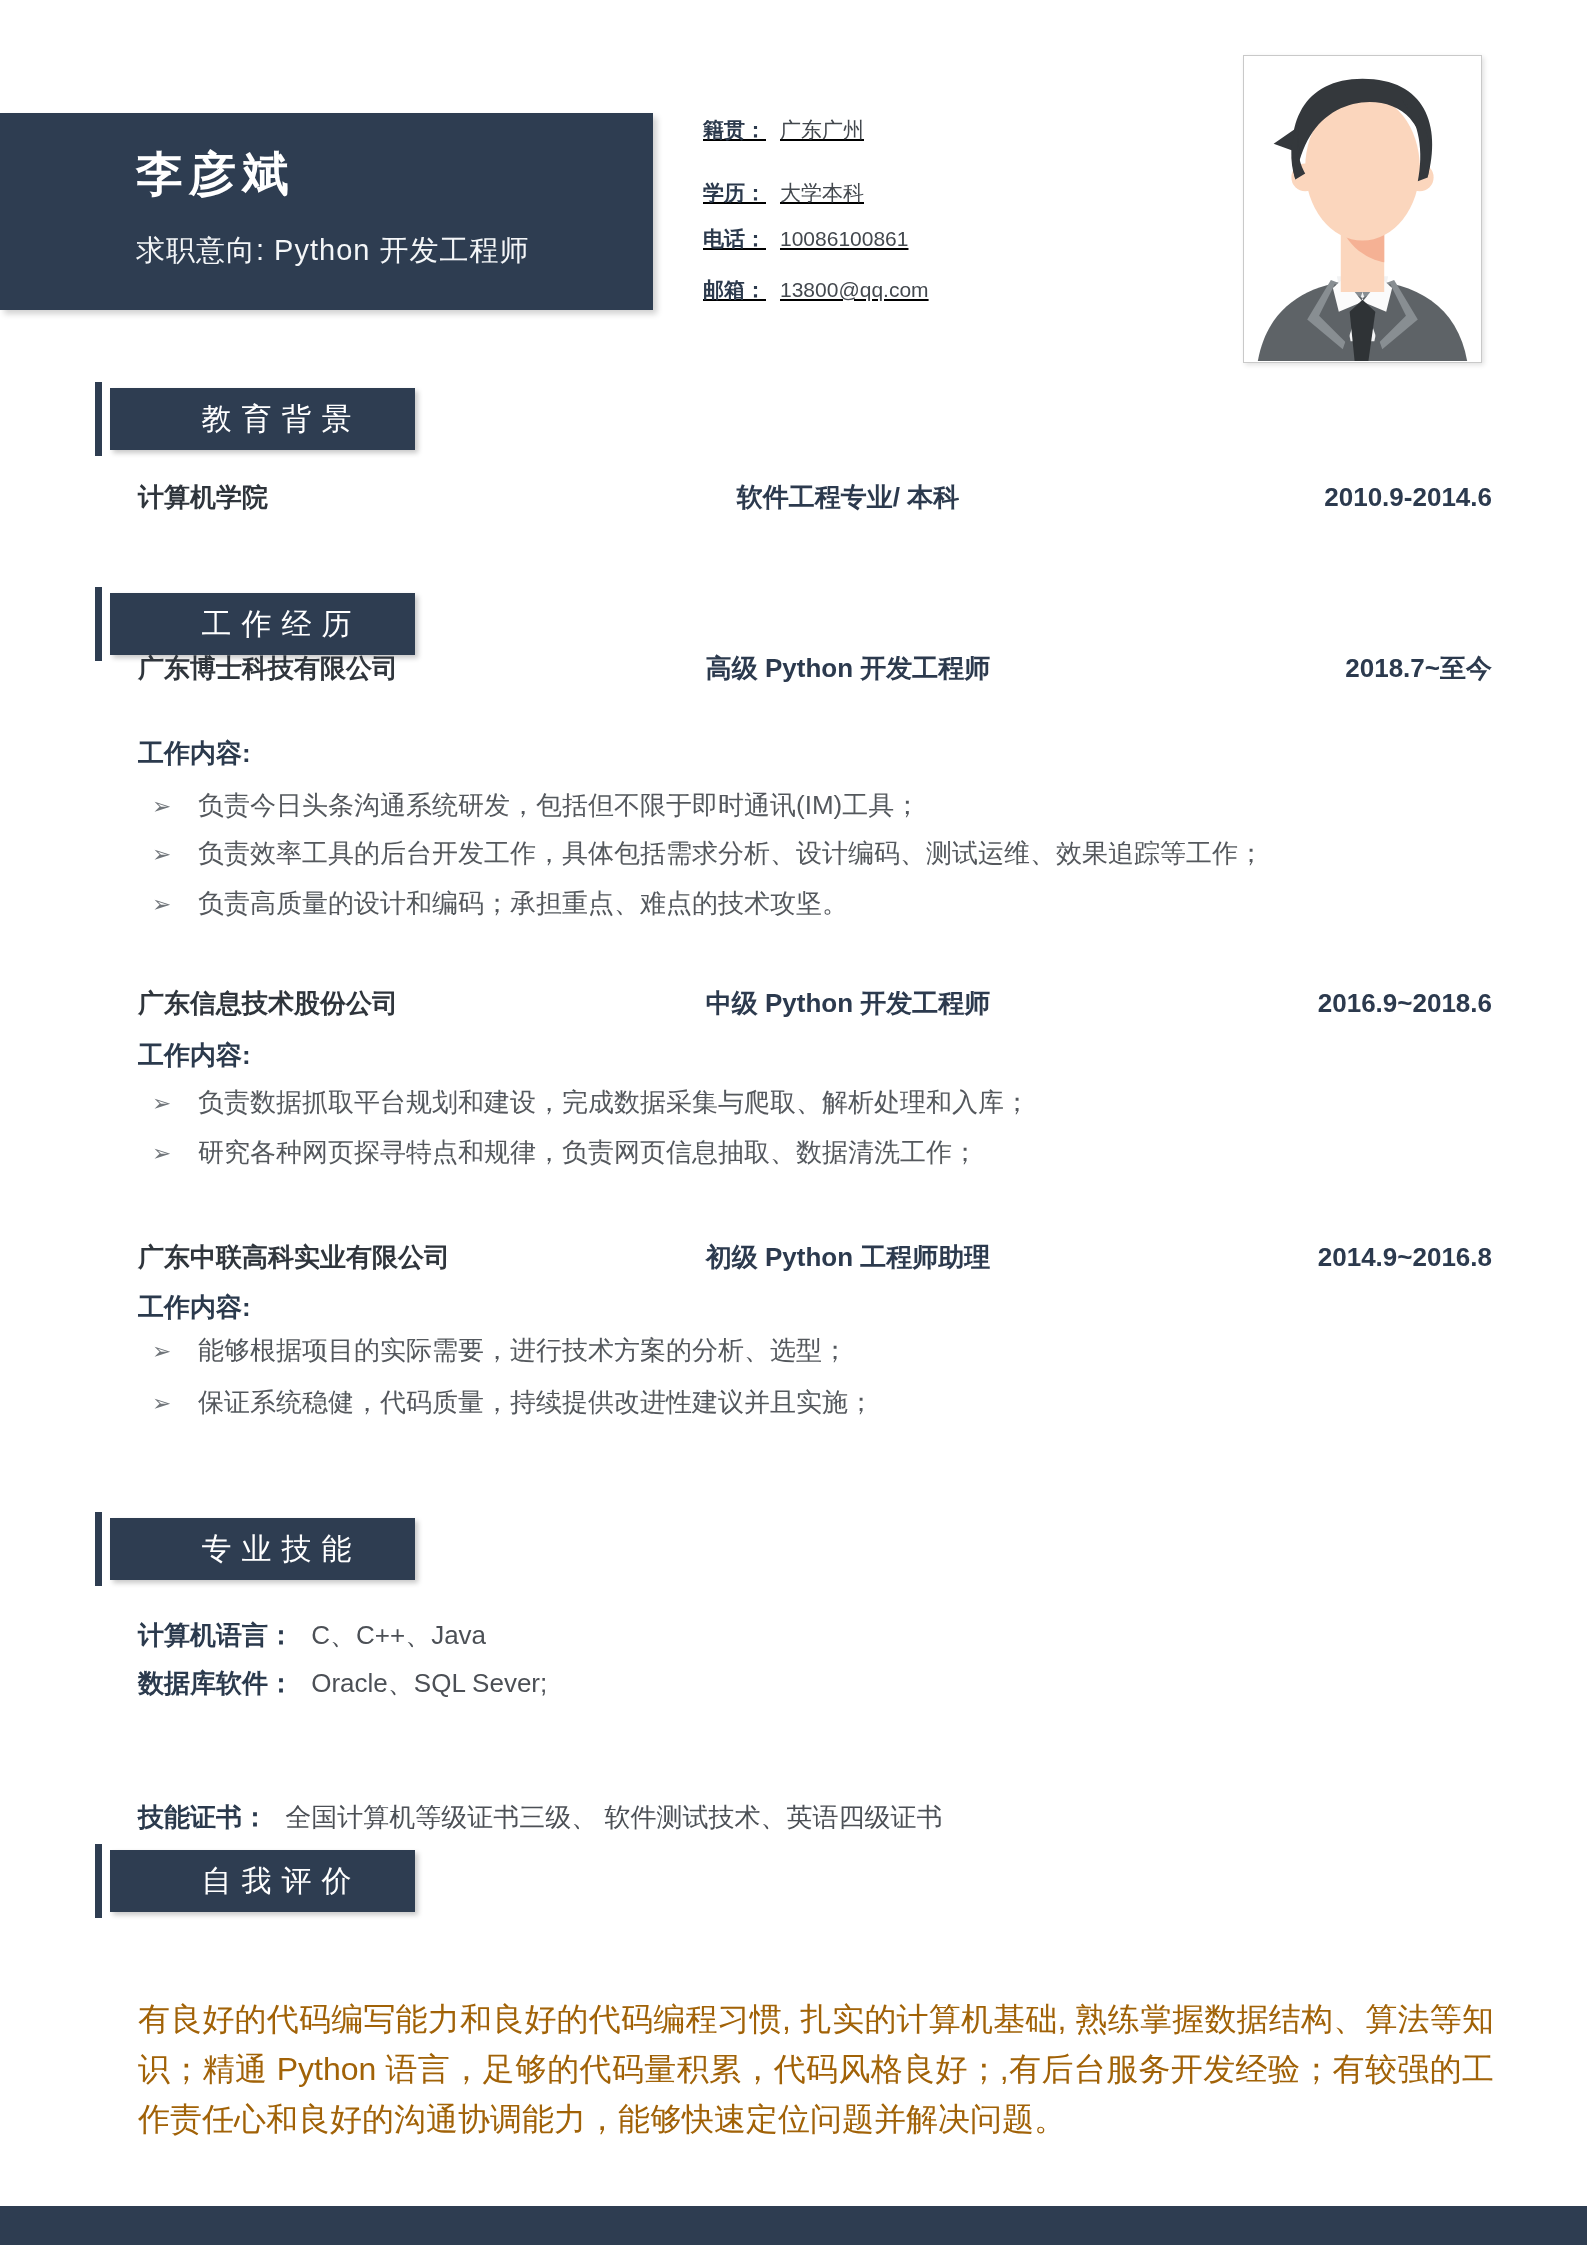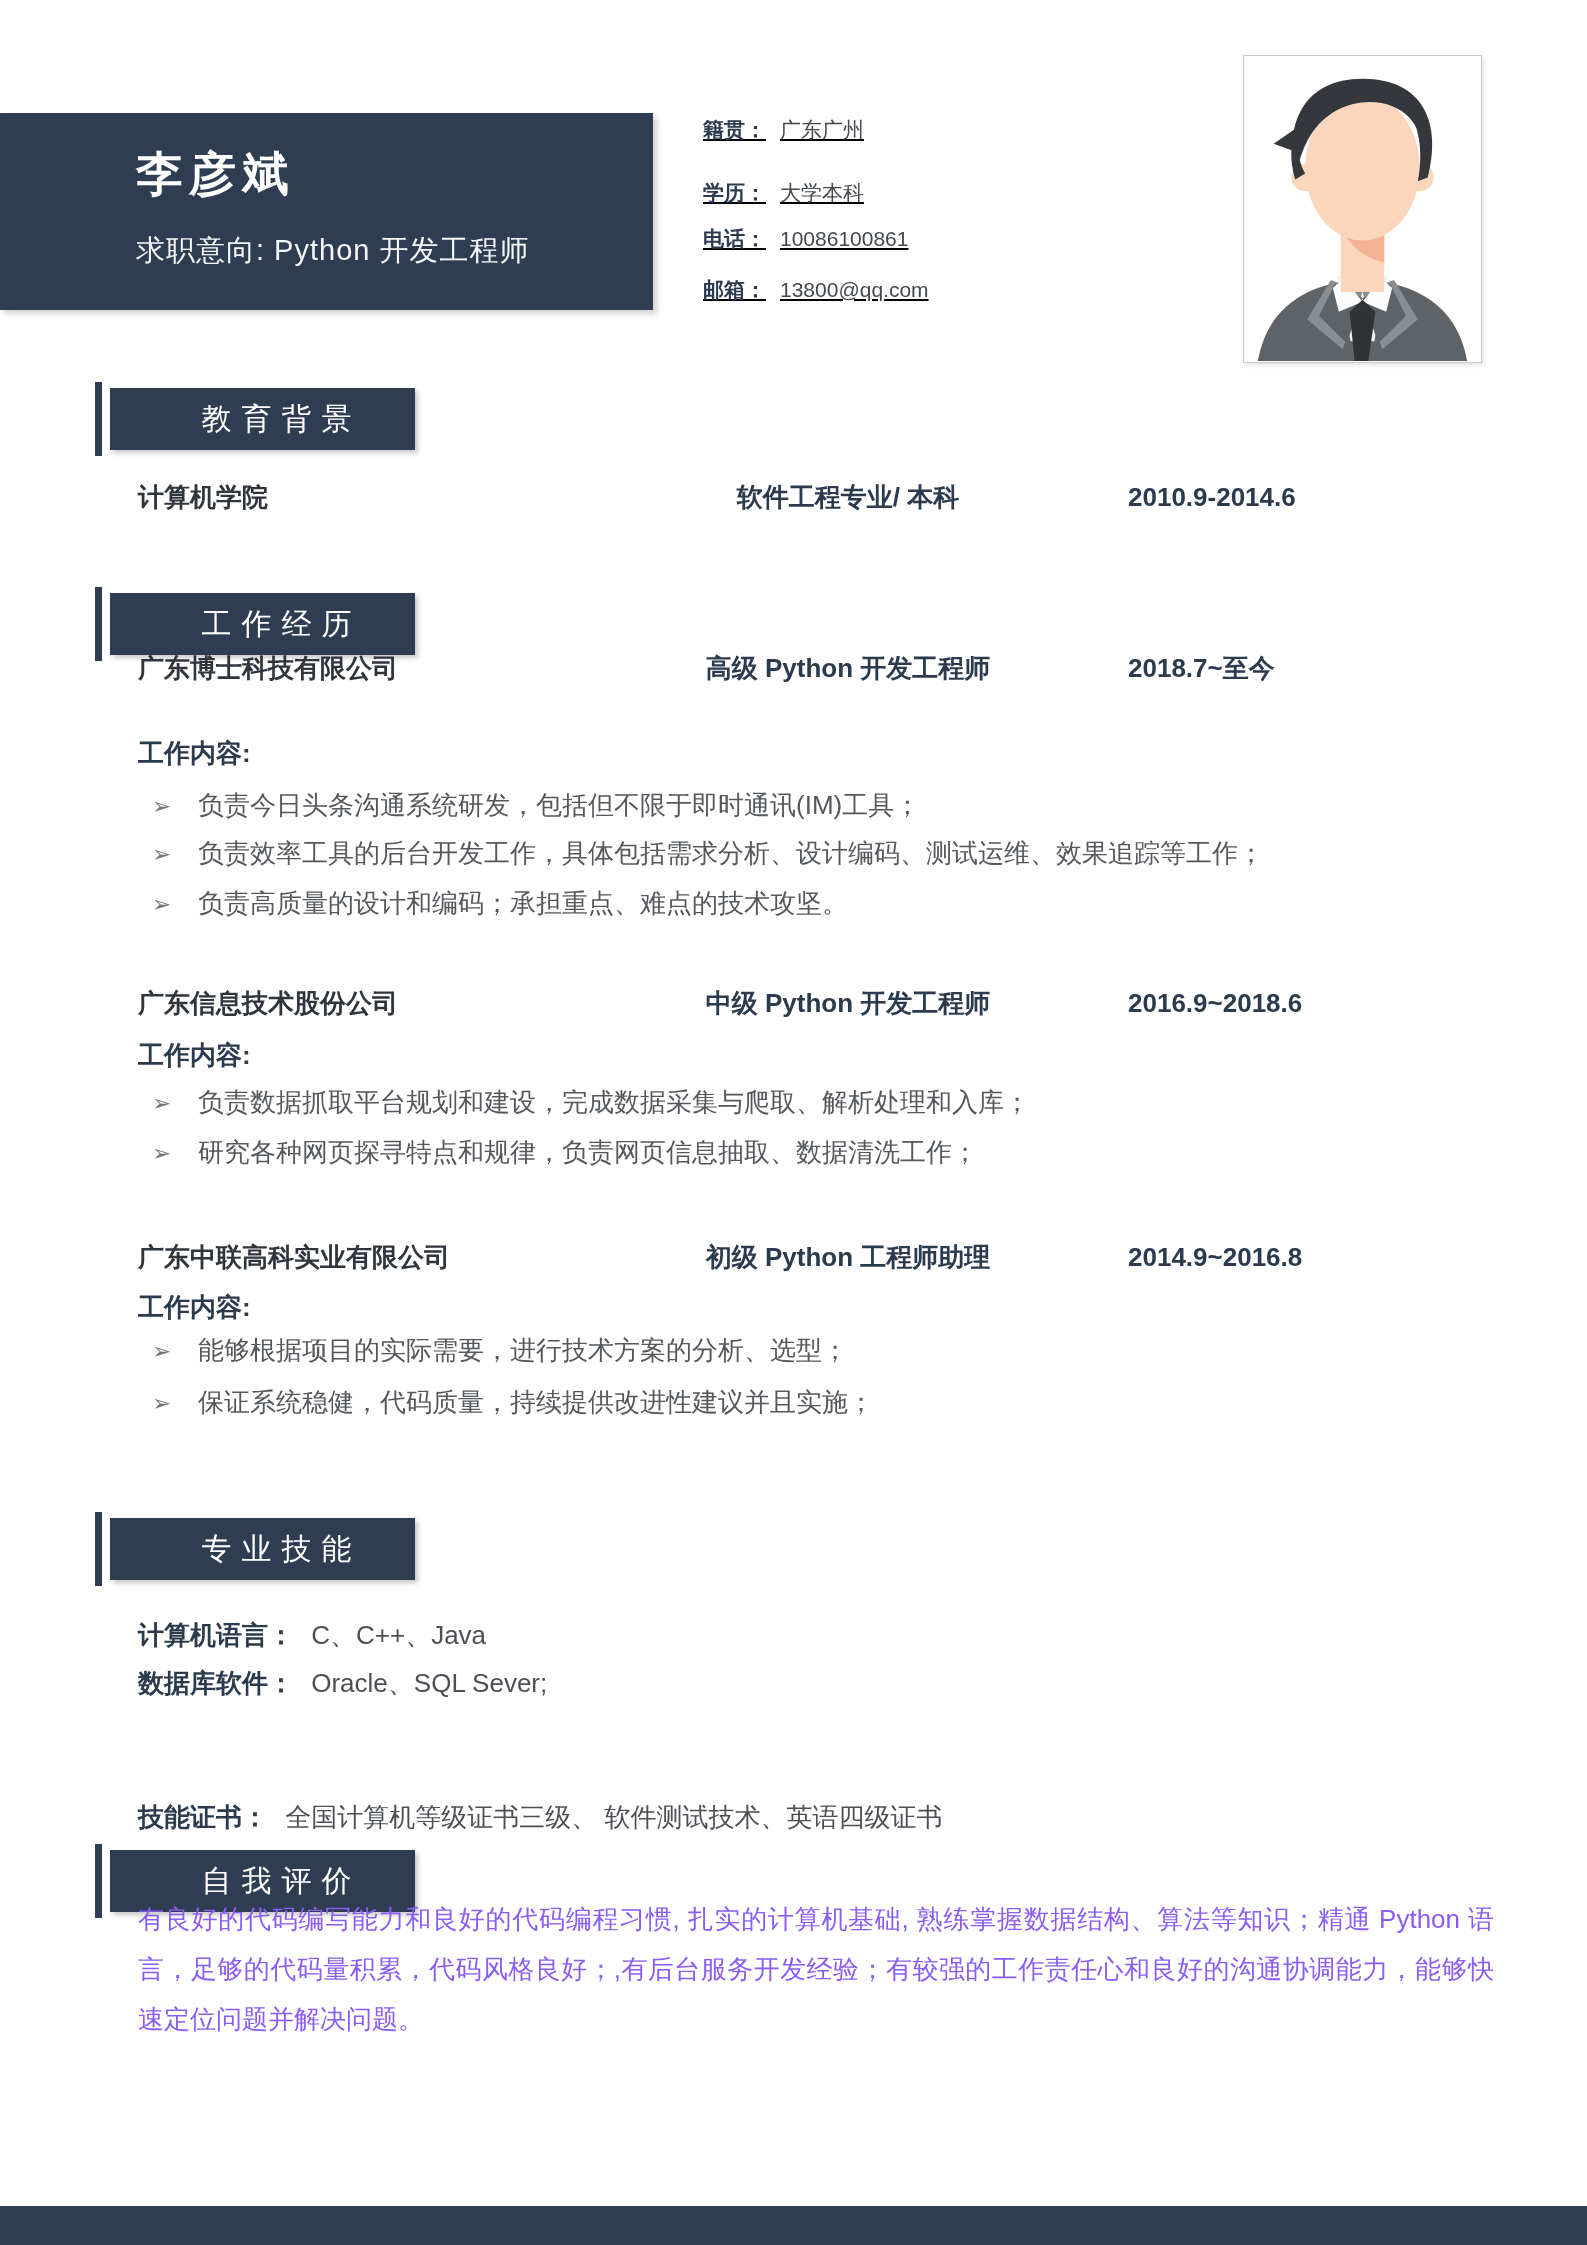--- a/index.html
+++ b/index.html
@@ -49,41 +49,41 @@
   .sec-skill { top:1518px; }
   .sec-eval  { top:1850px; }
   
   .row3 {
     position:absolute; left:138px; width:1354px;
     display:flex; align-items:baseline; line-height:34px;
     font-size:26px; font-weight:bold;
   }
   .row3 .col1 { flex:0 0 430px; color:#2f353c; }
   .row3 .col2 { flex:0 0 560px; text-align:center; color:#2c3a4e; }
-  .row3 .col3 { flex:1 1 auto; color:#2c3a4e; }
+  .row3 .col3 { flex:1 1 auto; text-align:right; color:#2c3a4e; }
   .content-label {
     position:absolute; left:138px; font-size:26px; font-weight:bold;
     color:#2b3a4d; line-height:34px;
   }
   .bullet {
     position:absolute; left:152px; width:1340px;
     display:flex; align-items:baseline; line-height:34px;
   }
   .bullet .marker { flex:0 0 46px; font-size:23px; color:#70757a; }
   .bullet .btext  { font-size:26px; color:#54585d;text-align:center; }
   
   .skill-row {
     position:absolute; left:138px; font-size:26px; line-height:34px; white-space:nowrap;
   }
   .skill-row .s-label { font-weight:bold; color:#2b3a4d; margin-right:10px; }
   .skill-row .s-value { color:#4c5056; }
   
   .eval-text {
-    position:absolute; left:138px; top:1894px; width:1356px;
-    font-size:26px; line-height:50px; color:#8b5cf6; text-align:justify;
+    position:absolute; left:138px; top:1994px; width:1356px;
+    font-size:32px; line-height:50px; color:#a16207; text-align:justify;
   }
   
   .footer-bar {
     position:absolute; left:0; top:2206px; width:1587px; height:39px; background:#2e3d51;
   }
 </style>
 </head>
 <body>
 
 <div class="page">

